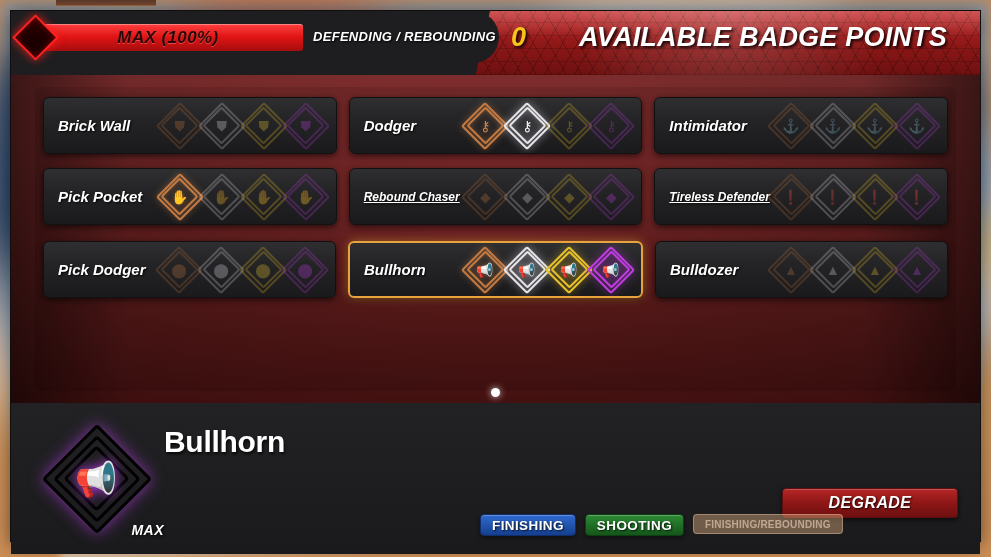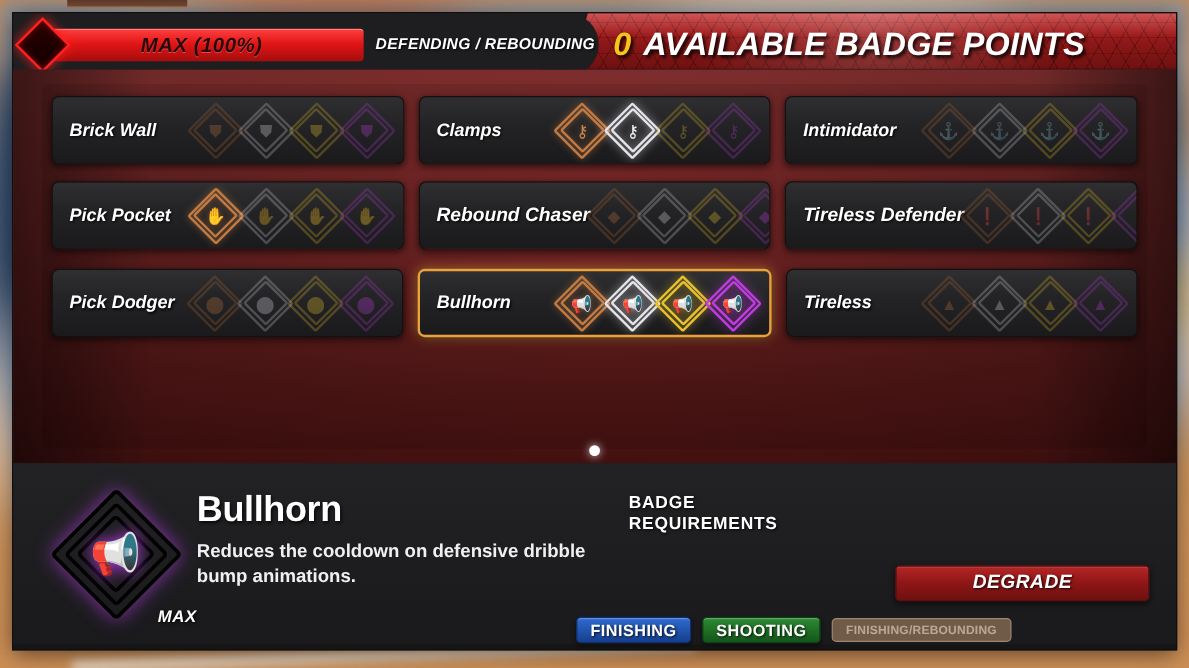--- a/index.html
+++ b/index.html
@@ -55,21 +55,21 @@
     left: 10px; top: 10px;
     width: 971px; height: 532px;
     border: 1px solid #0f0f10;
     background: #151516;
     box-shadow: 0 4px 18px rgba(0,0,0,.55);
   }
 
   
   .header {
     position: relative;
-    height: 47px;
+    height: 64px;
     background: #1e1e20;
     overflow: hidden;
   }
   .header-hex {
     position: absolute; left: 465px; top: 0; right: 0; bottom: 0;
     background-color: #a11d1d;
     background-image:
       radial-gradient(circle at 50% 0%, rgba(255,255,255,.16), rgba(0,0,0,0) 60%),
       repeating-linear-gradient(60deg,  rgba(0,0,0,.22) 0 1px, rgba(0,0,0,0) 1px 13px),
       repeating-linear-gradient(-60deg, rgba(0,0,0,.22) 0 1px, rgba(0,0,0,0) 1px 13px),
@@ -134,20 +134,21 @@
   }
   .points-num {
     font-size: 27px; font-weight: 700; font-style: italic;
     color: #f5c518;
     text-shadow: 2px 2px 3px rgba(0,0,0,.85);
   }
   .points-text {
     font-size: 27px; font-weight: 700; font-style: italic;
     color: #ffffff; letter-spacing: .2px;
     text-shadow: 2px 2px 3px rgba(0,0,0,.85);
+    margin-left: 43px;
   }
 
   
   .grid-area {
     position: relative;
     height: 328px;
     background:
       radial-gradient(ellipse at 50% 40%, #8e2525 0%, #6e1b1b 55%, #581515 100%);
     overflow: hidden;
   }
@@ -188,21 +189,21 @@
   .badge-card.selected {
     border: 2px solid #e8a33d;
     box-shadow: 0 0 10px rgba(232,163,61,.55), 0 2px 6px rgba(0,0,0,.6);
   }
   .badge-name {
     font-size: 15px; font-weight: 700; font-style: italic;
     color: #fff; white-space: nowrap;
     text-shadow: 1px 1px 2px rgba(0,0,0,.9);
     flex: 0 0 auto;
   }
-  .badge-name.small { font-size: 16px; }
+  .badge-name.small { font-size: 12px; text-decoration: underline; }
 
   .tiers {
     margin-left: auto;
     display: flex; align-items: center; gap: 2px;
   }
   .tier {
     position: relative;
     width: 40px; height: 40px;
     display: flex; align-items: center; justify-content: center;
   }
@@ -330,37 +331,37 @@
   }
   .req-title {
     font-size: 14.5px; font-weight: 700;
     color: #fff; letter-spacing: .6px; line-height: 1.25;
     text-shadow: 1px 1px 2px rgba(0,0,0,.85);
   }
 
   .degrade-btn {
     position: absolute;
     right: 4px; bottom: 22px;
-    width: 212px; height: 30px;
+    width: 176px; height: 30px;
     border: 1px solid #5d0f0f;
     border-radius: 4px;
     background: linear-gradient(180deg,#b52626 0%, #8e1616 50%, #6f1010 100%);
     box-shadow: 0 2px 5px rgba(0,0,0,.6), inset 0 1px 0 rgba(255,255,255,.2);
     display: flex; align-items: center; justify-content: center;
     font-size: 16px; font-weight: 700; font-style: italic;
     color: #fff; letter-spacing: .4px;
     text-shadow: 1px 1px 2px rgba(0,0,0,.85);
     cursor: pointer;
   }
 
   
   .cat-tabs {
     position: absolute;
     left: 480px; top: 514px;
-    display: flex; align-items: center; gap: 9px;
+    display: flex; align-items: flex-start; gap: 9px;
     z-index: 5;
   }
   .cat-tab {
     height: 22px;
     padding: 0 11px;
     border-radius: 4px;
     display: flex; align-items: center;
     font-size: 13.5px; font-weight: 700;
     color: #fff; letter-spacing: .4px;
     text-shadow: 1px 1px 2px rgba(0,0,0,.8);
@@ -443,21 +444,21 @@
                   <span class="glyph">⛊</span>
                 </div>
                 <div class="tier hof dim">
                   <span class="dia outer"></span>
                   <span class="dia"></span>
                   <span class="glyph">⛊</span>
                 </div>
               </div>
             </div>
             <div class="badge-card">
-              <div class="badge-name">Clamps</div>
+              <div class="badge-name">Dodger</div>
               <div class="tiers">
                 <div class="tier bronze lit">
                   <span class="dia outer"></span>
                   <span class="dia"></span>
                   <span class="glyph">⚷</span>
                 </div>
                 <div class="tier silver lit">
                   <span class="dia outer"></span>
                   <span class="dia"></span>
                   <span class="glyph">⚷</span>
@@ -622,21 +623,21 @@
                   <span class="glyph">📢</span>
                 </div>
                 <div class="tier hof lit">
                   <span class="dia outer"></span>
                   <span class="dia"></span>
                   <span class="glyph">📢</span>
                 </div>
               </div>
             </div>
             <div class="badge-card">
-              <div class="badge-name">Tireless</div>
+              <div class="badge-name">Bulldozer</div>
               <div class="tiers">
                 <div class="tier bronze dim">
                   <span class="dia outer"></span>
                   <span class="dia"></span>
                   <span class="glyph">▲</span>
                 </div>
                 <div class="tier silver dim">
                   <span class="dia outer"></span>
                   <span class="dia"></span>
                   <span class="glyph">▲</span>
@@ -667,28 +668,23 @@
           <div class="ring r1"></div>
           <div class="ring r2"></div>
           <div class="ring r3"></div>
           <span class="dbadge-glyph">📢</span>
         </div>
         <div class="dbadge-max">MAX</div>
       </div>
 
       <div class="detail-text">
         <div class="detail-title">Bullhorn</div>
-        <div class="detail-desc">Reduces the cooldown on defensive dribble bump animations.</div>
       </div>
 
       <div class="detail-req">
-        <div class="req-title">
-          <span>BADGE</span><br>
-          <span>REQUIREMENTS</span>
-        </div>
         <div class="degrade-btn">DEGRADE</div>
       </div>
 
     </div>
   </div>
 
   <div class="cat-tabs" id="cat-tabs">
       <div class="cat-tab finishing">FINISHING</div>
       <div class="cat-tab shooting">SHOOTING</div>
       <div class="cat-tab defending">FINISHING/REBOUNDING</div>

